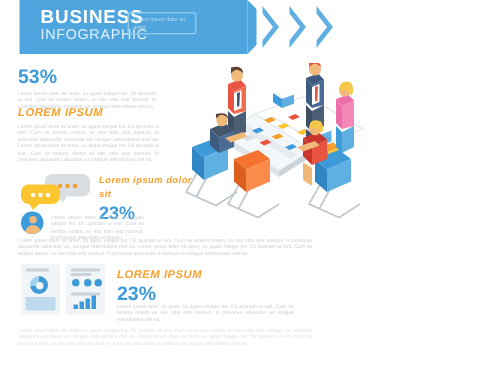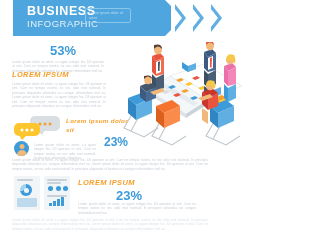--- a/index.html
+++ b/index.html
@@ -44,21 +44,21 @@
     line-height:11px;display:block;margin-top:1px;
   }
   .hdr-box{
     position:absolute;left:72px;top:8px;width:46px;height:15px;
     border:1px solid #8CC7EA;border-radius:2px;
     color:#B9DCF2;font-size:3.6px;line-height:4.6px;
     padding:2px 3px;box-sizing:border-box;overflow:hidden;
   }
 
   
-  .stat-num{color:#3D9BD9;font-weight:bold;font-size:13px;line-height:14px;margin-left:38px;}
+  .stat-num{color:#3D9BD9;font-weight:bold;font-size:13px;line-height:14px;}
   .stat-num.sm{font-size:12px;}
   .head-orange{
     color:#F5A02D;font-weight:bold;font-size:7.5px;letter-spacing:.35px;
     line-height:9px;
     font-style:italic;
   }
   .head-orange.tiny{font-size:6.2px;}
   .body-txt{
     color:#C6CDD4;font-size:3.3px;line-height:4.4px;text-align:justify;
   }

